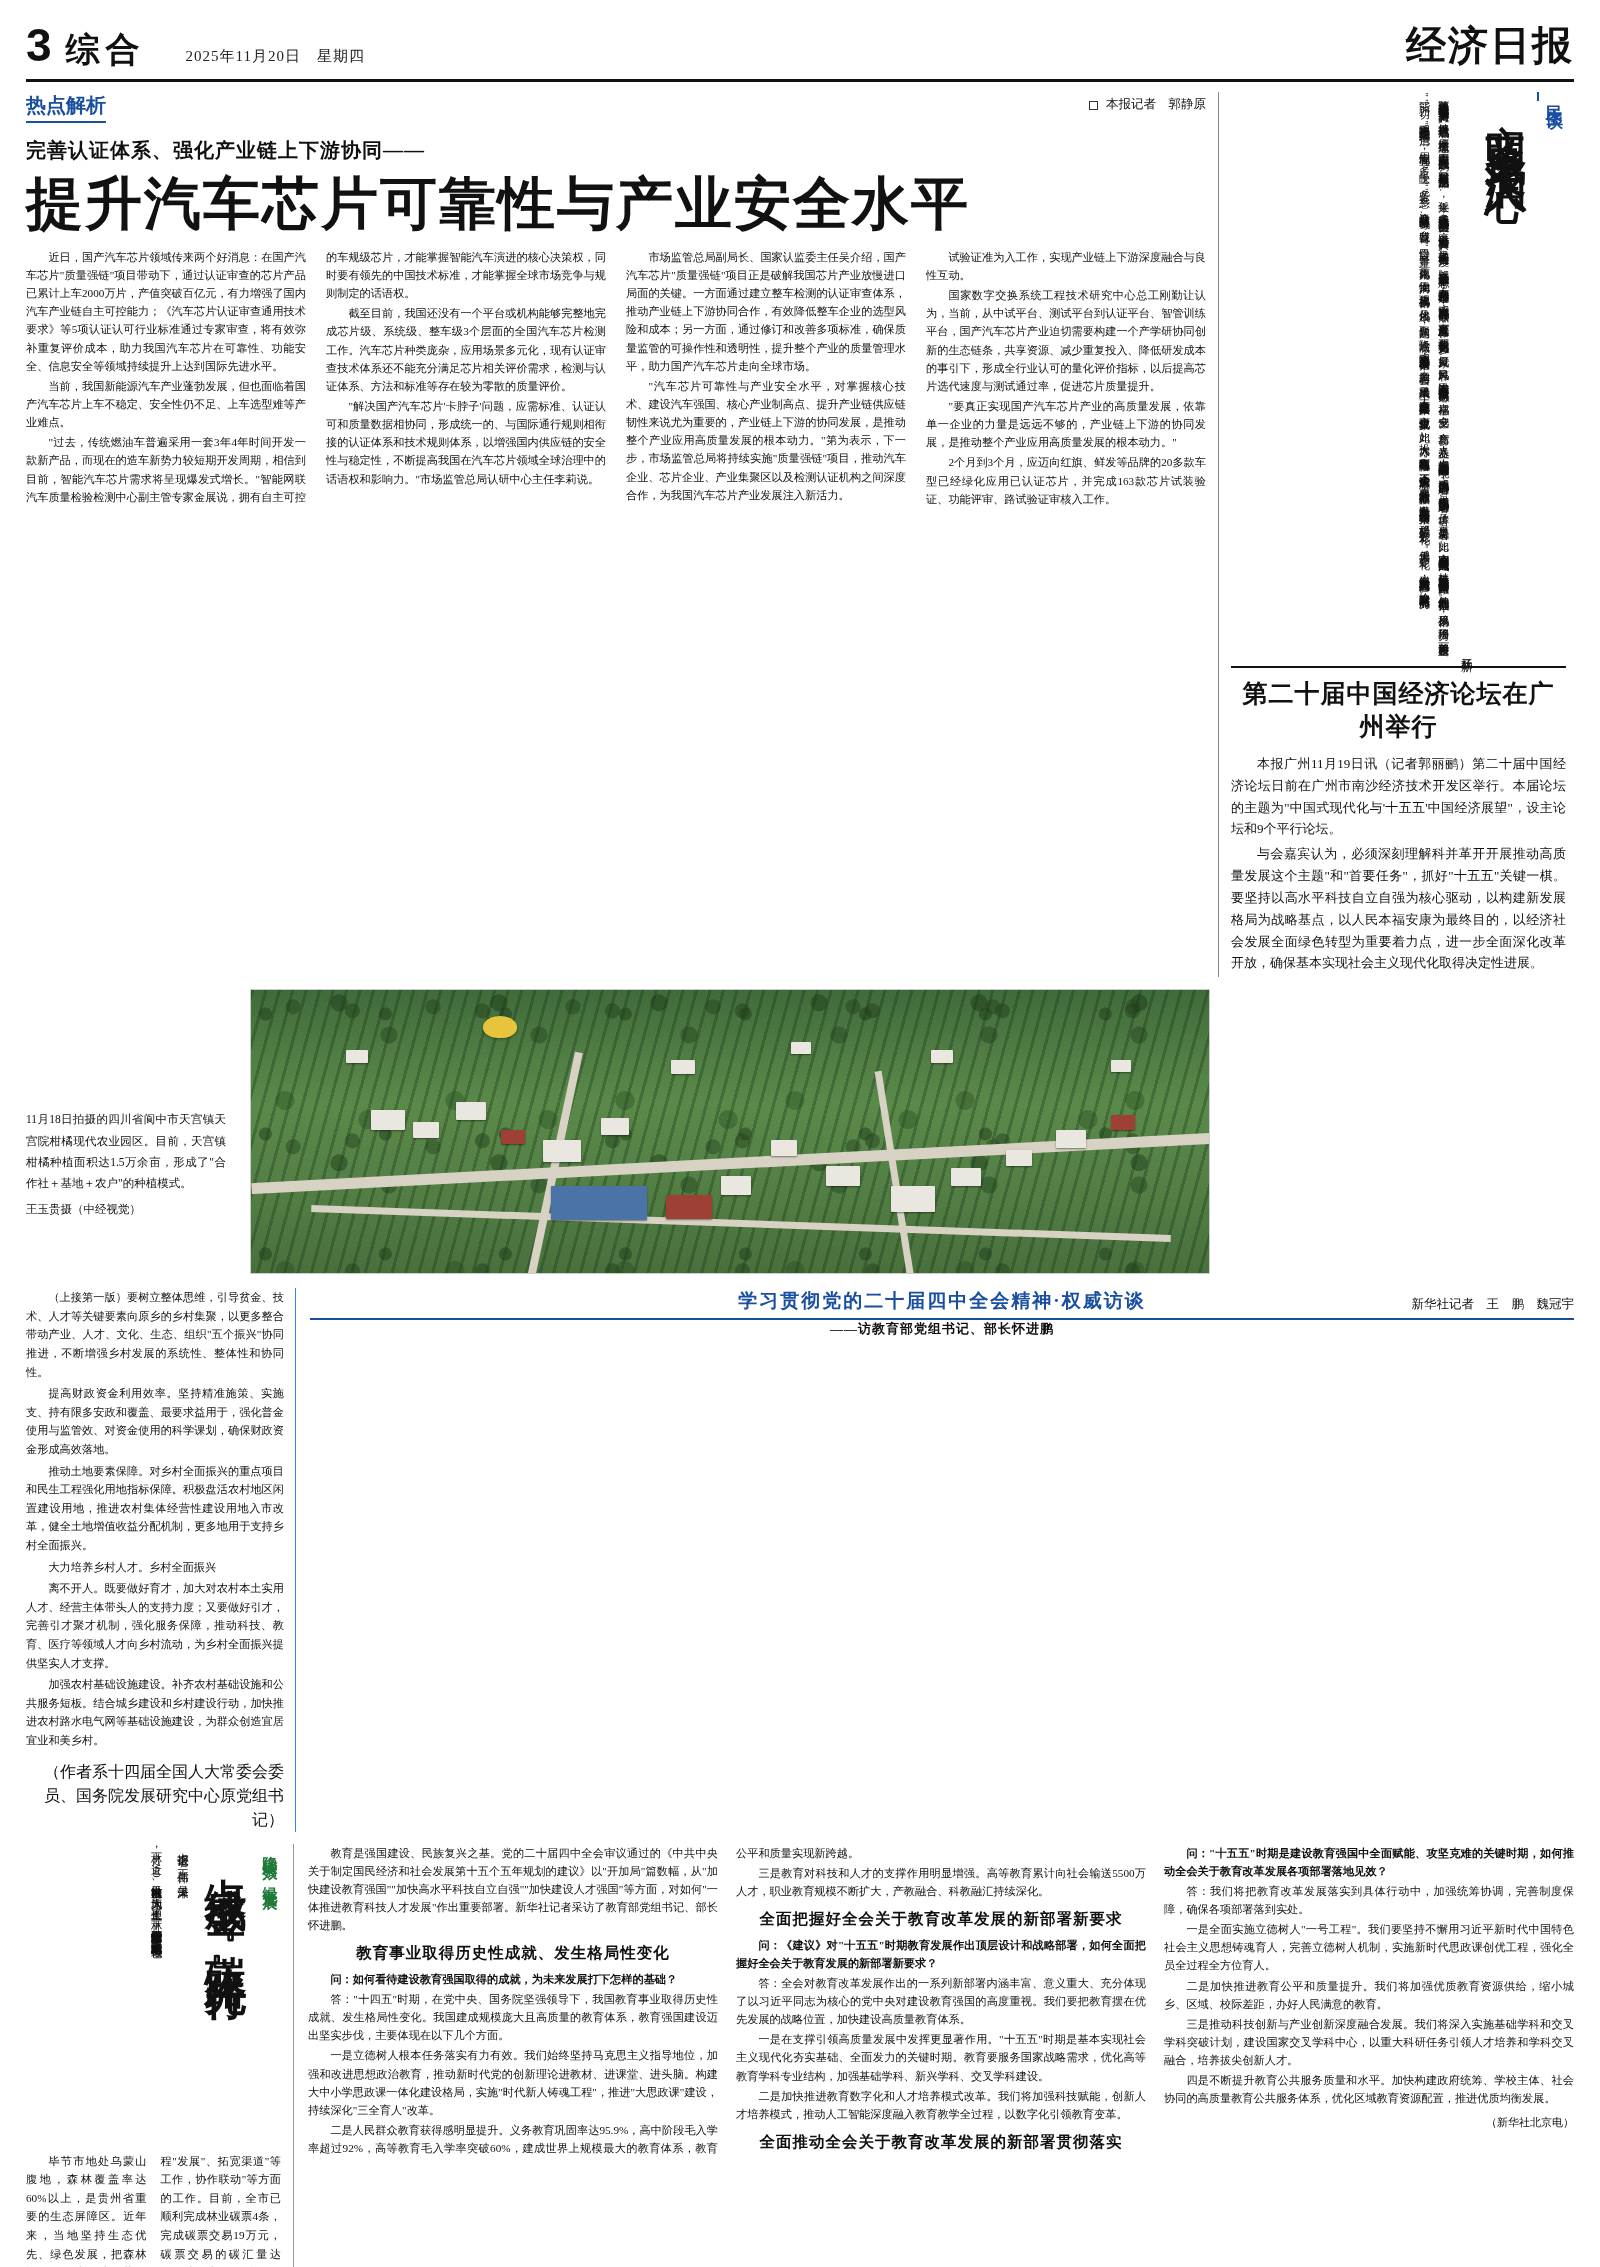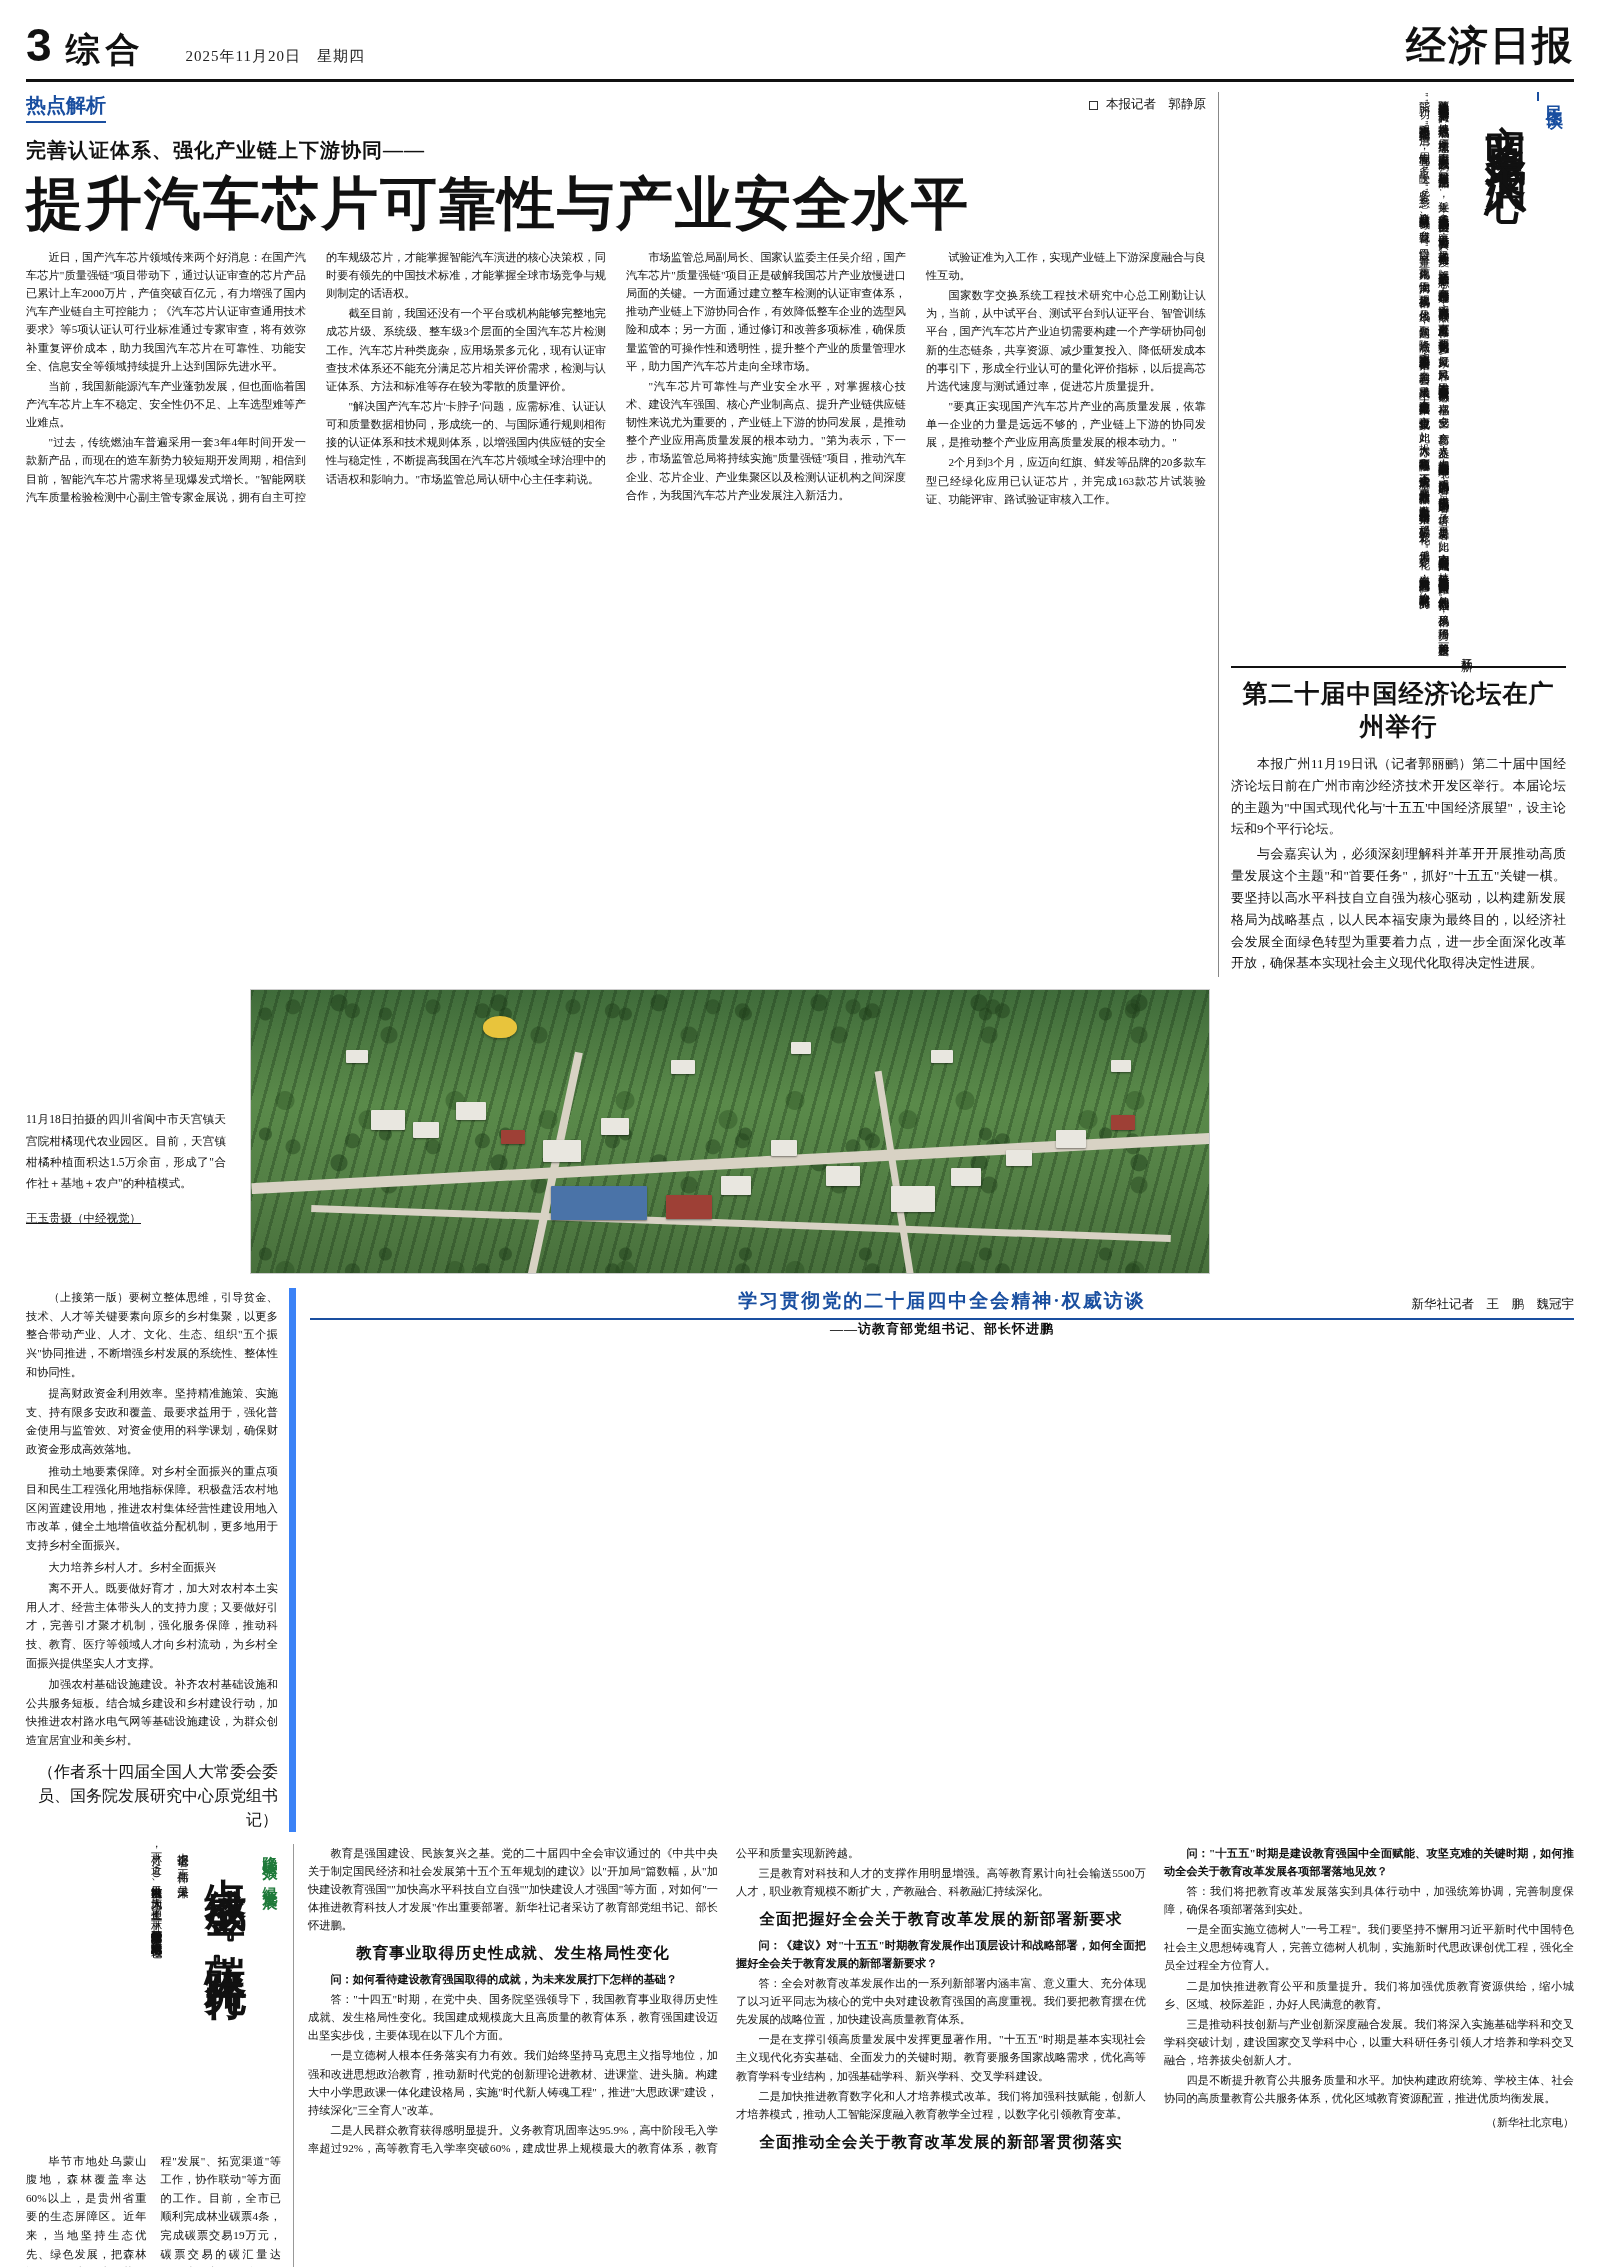--- a/index.html
+++ b/index.html
@@ -48,21 +48,21 @@
   .v-author { writing-mode: vertical-rl; font-size: 11.5px; letter-spacing: 1px; align-self: flex-end; }
 
   .side-rule { border-top: 2px solid #111; margin: 14px 0 10px 0; }
   .side-head { font-size: 25px; font-weight: bold; text-align: center; letter-spacing: 1px; line-height: 1.3; }
   .side-body { font-size: 13px; line-height: 1.68; text-align: justify; margin-top: 10px; }
   .side-body p { text-indent: 2em; margin-bottom: 3px; }
 
   
   .photo-zone { display: flex; gap: 24px; margin-top: 12px; }
   .photo-caption { width: 200px; font-size: 11.5px; line-height: 1.85; text-align: justify; padding-top: 120px; }
-  .photo-caption .sig { margin-top: 14px; text-decoration: underline; }
+  .photo-caption .sig { margin-top: 5px; }
   .photo-box { width: 960px; height: 285px; position: relative; overflow: hidden; border: 1px solid #ccc; }
 
   
   .ph-sky { position:absolute; inset:0; background:linear-gradient(180deg,#3f6b3a 0%,#4d7a42 18%,#5a8a4a 40%,#537f45 70%,#48703c 100%); }
   .ph-tex { position:absolute; inset:0; background-image:
       radial-gradient(circle at 12% 20%, rgba(30,60,25,.55) 0 6px, transparent 7px),
       radial-gradient(circle at 30% 12%, rgba(30,60,25,.45) 0 7px, transparent 8px),
       radial-gradient(circle at 55% 8%,  rgba(25,55,22,.5) 0 8px, transparent 9px),
       radial-gradient(circle at 78% 16%, rgba(30,60,25,.5) 0 7px, transparent 8px),
       radial-gradient(circle at 92% 30%, rgba(30,60,25,.45) 0 8px, transparent 9px),
@@ -73,21 +73,21 @@
   .ph-rows { position:absolute; inset:0; background-image: repeating-linear-gradient(105deg, rgba(20,45,18,.30) 0 3px, rgba(255,255,255,0) 3px 13px); }
   .ph-road { position:absolute; background:#d8d2c4; }
   .bld { position:absolute; border-radius:1px; box-shadow:0 1px 2px rgba(0,0,0,.45); }
   .bld-roof-white { background:#e9e7e0; }
   .bld-roof-blue  { background:#4a73a8; }
   .bld-roof-red   { background:#9e4036; }
   .dome { position:absolute; width:34px; height:22px; background:#e8c43c; border-radius:50% 50% 45% 45%; box-shadow:0 1px 3px rgba(0,0,0,.4); }
 
   
   .mid-zone { display: flex; gap: 14px; margin-top: 14px; }
-  .mid-left { width: 270px; border-right: 7px solid #3b82f6; padding-right: 11px; }
+  .mid-left { width: 270px; border-right: 1px solid #3b82f6; padding-right: 11px; }
   .mid-left p { text-indent: 2em; margin-bottom: 3px; font-size: 11.2px; line-height: 1.66; text-align: justify; }
   .mid-left .signoff { text-indent: 0; text-align: right; margin-top: 10px; font-size: 16px; line-height: 1.5; }
   .mid-right { flex: 1; }
 
   .kicker-bar { text-align: center; color: #1a4fa0; font-size: 19px; font-weight: bold; letter-spacing: 2px; border-bottom: 2px solid #1a4fa0; padding-bottom: 4px; position: relative; }
   .kicker-byline { position: absolute; right: 0; bottom: 5px; color: #111; font-size: 12.5px; font-weight: normal; letter-spacing: 0; }
   .headline-2 { font-size: 48px; font-weight: bold; text-align: center; letter-spacing: 3px; margin: 14px 0 8px 0; }
   .subhead-2 { font-size: 13px; font-weight: bold; text-align: center; letter-spacing: 1px; margin-bottom: 14px; }
 
   

